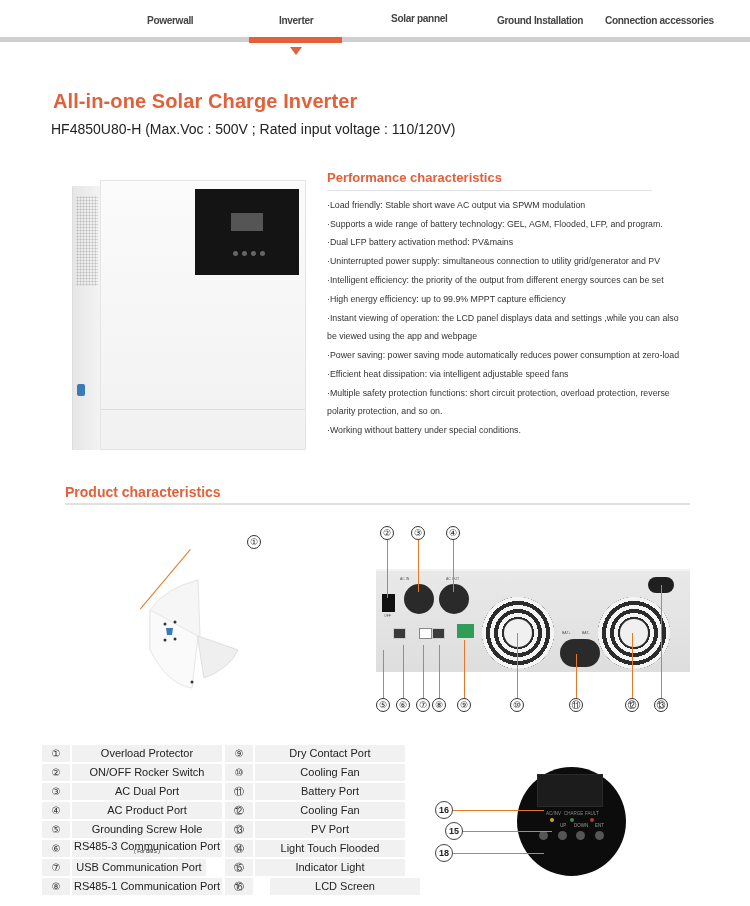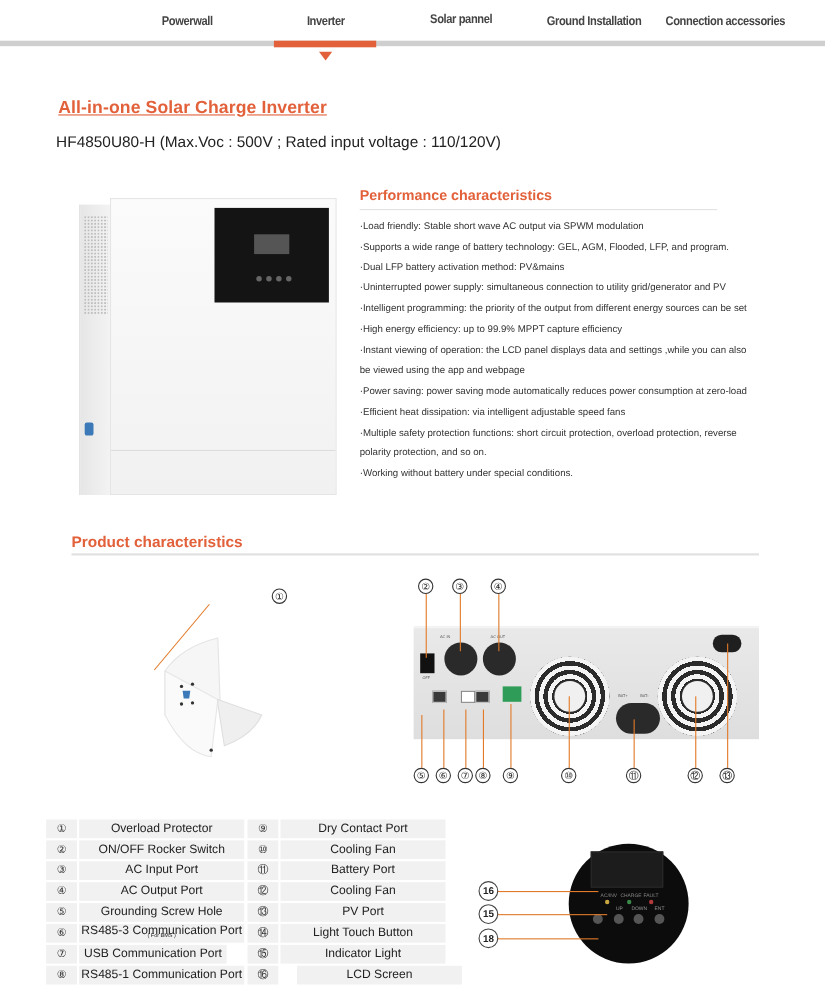--- a/index.html
+++ b/index.html
@@ -4,21 +4,21 @@
 <style>
   * { box-sizing: border-box; margin: 0; padding: 0; }
   body { width: 750px; height: 906px; background: #ffffff; font-family: "Liberation Sans", sans-serif; position: relative; overflow: hidden; color: #222; }
 
   
   .nav-item { position: absolute; top: 14px; font-family: "Liberation Sans Narrow", "Liberation Sans", sans-serif; font-weight: bold; font-size: 11.5px; color: #444; letter-spacing: -0.4px; transform: scaleX(0.88); transform-origin: left center; white-space: nowrap; cursor: pointer; }
   .nav-bar { position: absolute; left: 0; top: 37px; width: 750px; height: 5px; background: #cfcfcf; }
   .nav-active { position: absolute; left: 249px; top: 37px; width: 93px; height: 6px; background: #e2603a; }
   .nav-arrow { position: absolute; left: 290px; top: 47px; width: 0; height: 0; border-left: 6px solid transparent; border-right: 6px solid transparent; border-top: 8px solid #e2603a; }
 
-  .main-title { position: absolute; left: 53px; top: 90px; font-size: 16px; font-weight: bold; color: #e2603a; letter-spacing: 0.1px; text-decoration: underline; }
+  .main-title { position: absolute; left: 53px; top: 90px; font-size: 20px; font-weight: bold; color: #e2603a; letter-spacing: 0.1px; }
   .subtitle { position: absolute; left: 51px; top: 121px; font-size: 14px; color: #222; }
 
   
   .inv-front { position: absolute; left: 72px; top: 180px; width: 238px; height: 272px; }
   .inv-side { position: absolute; left: 0; top: 6px; width: 28px; height: 264px; background: linear-gradient(90deg,#e6e6e6,#f3f3f3); border-left: 1px solid #ddd; }
   .inv-vent { position: absolute; left: 3px; top: 10px; width: 22px; height: 90px; background-image: radial-gradient(circle, #bdbdbd 0.8px, transparent 1.2px); background-size: 3px 3px; }
   .inv-body { position: absolute; left: 28px; top: 0; width: 206px; height: 270px; background: linear-gradient(180deg,#fbfbfb,#f1f1f1); border: 1px solid #e5e5e5; }
   .inv-panel { position: absolute; left: 94px; top: 8px; width: 104px; height: 86px; background: #141414; }
   .inv-lcd { position: absolute; left: 36px; top: 24px; width: 32px; height: 18px; background: #555; }
   .inv-btn { position: absolute; top: 62px; width: 5px; height: 5px; border-radius: 50%; background: #666; }
@@ -102,21 +102,21 @@
   </div>
 </div>
 
 <div class="perf-title">Performance characteristics</div>
 <div class="perf-rule"></div>
 <div>
   <div class="perf-line" style="top:200px">·Load friendly: Stable short wave AC output via SPWM modulation</div>
   <div class="perf-line" style="top:219px">·Supports a wide range of battery technology: GEL, AGM, Flooded, LFP, and program.</div>
   <div class="perf-line" style="top:237px">·Dual LFP battery activation method: PV&amp;mains</div>
   <div class="perf-line" style="top:256px">·Uninterrupted power supply: simultaneous connection to utility grid/generator and PV</div>
-  <div class="perf-line" style="top:275px">·Intelligent programming: the priority of the output from different energy sources can be set</div>
+  <div class="perf-line" style="top:275px">·Intelligent efficiency: the priority of the output from different energy sources can be set</div>
   <div class="perf-line" style="top:294px">·High energy efficiency: up to 99.9% MPPT capture efficiency</div>
   <div class="perf-line" style="top:313px">·Instant viewing of operation: the LCD panel displays data and settings ,while you can also</div>
   <div class="perf-line" style="top:331px"> be viewed using the app and webpage</div>
   <div class="perf-line" style="top:350px">·Power saving: power saving mode automatically reduces power consumption at zero-load</div>
   <div class="perf-line" style="top:369px">·Efficient heat dissipation: via intelligent adjustable speed fans</div>
   <div class="perf-line" style="top:388px">·Multiple safety protection functions: short circuit protection, overload protection, reverse</div>
   <div class="perf-line" style="top:406px"> polarity protection, and so on.</div>
   <div class="perf-line" style="top:425px">·Working without battery under special conditions.</div>
 </div>
 
@@ -197,44 +197,44 @@
     <div class="cell-txt" style="left:213px;width:150px">Dry Contact Port</div>
   </div>
   <div class="row" style="top:19px">
     <div class="cell-num" style="left:0">②</div>
     <div class="cell-txt" style="left:30px;width:150px">ON/OFF Rocker Switch</div>
     <div class="cell-num" style="left:183px">⑩</div>
     <div class="cell-txt" style="left:213px;width:150px">Cooling Fan</div>
   </div>
   <div class="row" style="top:38px">
     <div class="cell-num" style="left:0">③</div>
-    <div class="cell-txt" style="left:30px;width:150px">AC Input Port</div>
+    <div class="cell-txt" style="left:30px;width:150px">AC Dual Port</div>
     <div class="cell-num" style="left:183px">⑪</div>
     <div class="cell-txt" style="left:213px;width:150px">Battery Port</div>
   </div>
   <div class="row" style="top:57px">
     <div class="cell-num" style="left:0">④</div>
-    <div class="cell-txt" style="left:30px;width:150px">AC Output Port</div>
+    <div class="cell-txt" style="left:30px;width:150px">AC Product Port</div>
     <div class="cell-num" style="left:183px">⑫</div>
     <div class="cell-txt" style="left:213px;width:150px">Cooling Fan</div>
   </div>
   <div class="row" style="top:76px">
     <div class="cell-num" style="left:0">⑤</div>
     <div class="cell-txt" style="left:30px;width:150px">Grounding Screw Hole</div>
     <div class="cell-num" style="left:183px">⑬</div>
     <div class="cell-txt" style="left:213px;width:150px">PV Port</div>
   </div>
   <div class="row" style="top:95px">
     <div class="cell-num" style="left:0">⑥</div>
     <div class="cell-txt" style="left:30px;width:150px;line-height:12px">
       <span>RS485-3 Communication Port</span>
       <span class="cell-sub">( For BMS )</span>
     </div>
     <div class="cell-num" style="left:183px">⑭</div>
-    <div class="cell-txt" style="left:213px;width:150px">Light Touch Button</div>
+    <div class="cell-txt" style="left:213px;width:150px">Light Touch Flooded</div>
   </div>
   <div class="row" style="top:114px">
     <div class="cell-num" style="left:0">⑦</div>
     <div class="cell-txt" style="left:30px;width:134px">USB Communication Port</div>
     <div class="cell-num" style="left:183px">⑮</div>
     <div class="cell-txt" style="left:213px;width:150px">Indicator Light</div>
   </div>
   <div class="row" style="top:133px">
     <div class="cell-num" style="left:0">⑧</div>
     <div class="cell-txt" style="left:30px;width:150px">RS485-1 Communication Port</div>
@@ -257,15 +257,15 @@
     <div class="cp-btn-label" style="left:78px">ENT</div>
     <div class="cp-btn" style="left:22px"></div>
     <div class="cp-btn" style="left:41px"></div>
     <div class="cp-btn" style="left:59px"></div>
     <div class="cp-btn" style="left:78px"></div>
   </div>
   <div class="leader" style="left:452px;top:810px;width:92px;height:1px"></div>
   <div class="leader" style="left:452px;top:831px;width:100px;height:1px"></div>
   <div class="leader" style="left:452px;top:853px;width:92px;height:1px"></div>
   <div class="cp-circ" style="left:435px;top:801px">16</div>
-  <div class="cp-circ" style="left:435px;top:822px">15</div>
+  <div class="cp-circ" style="left:445px;top:822px">15</div>
   <div class="cp-circ" style="left:435px;top:844px">18</div>
 </div>
 
 </body></html>

